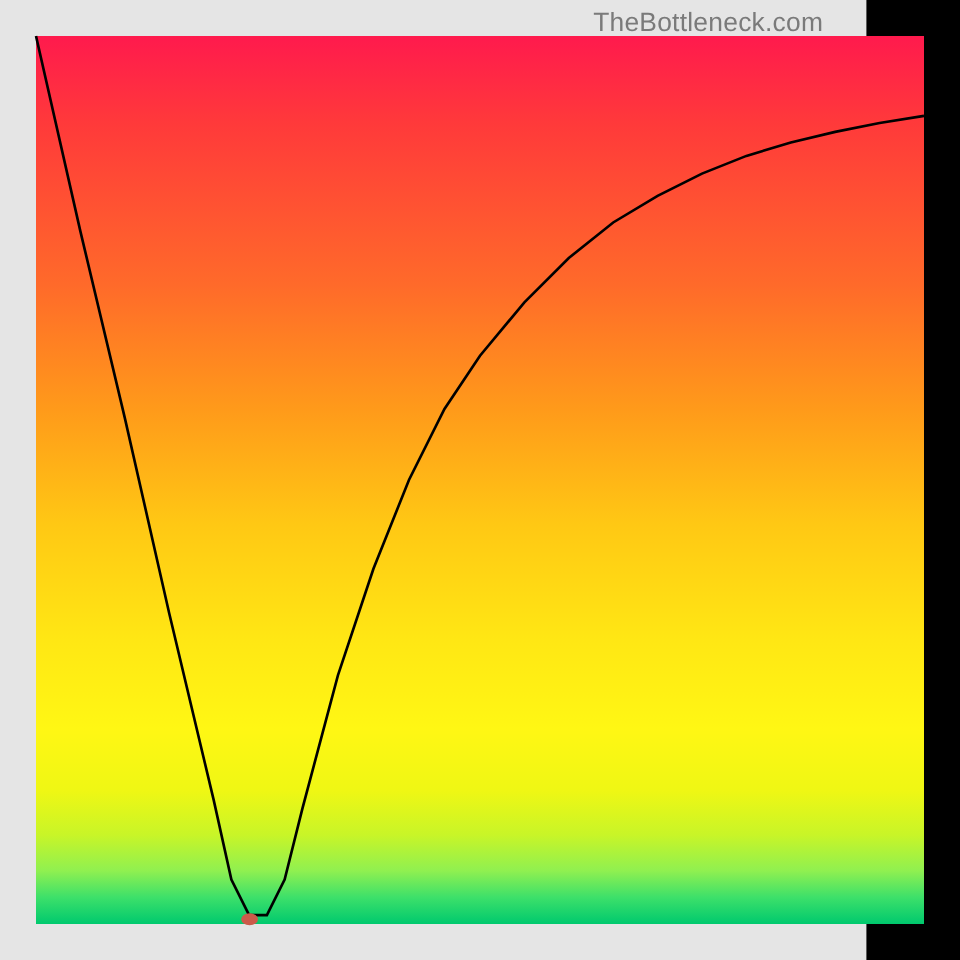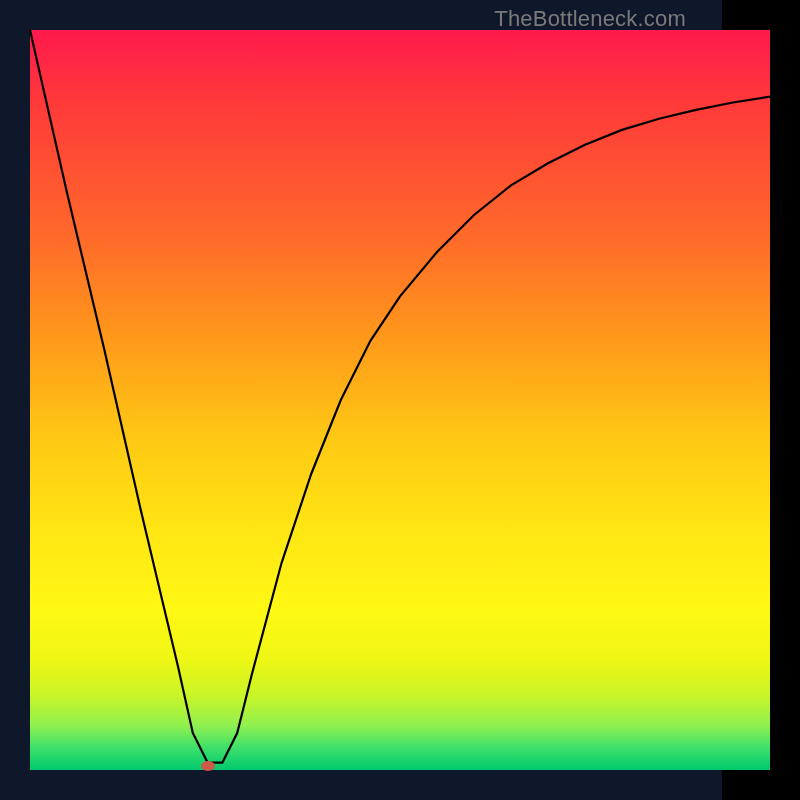--- a/index.html
+++ b/index.html
@@ -7,21 +7,21 @@
     padding: 0;
     width: 800px;
     height: 800px;
     background: #000;
     overflow: hidden;
   }
   .frame {
     position: relative;
     width: 722px;
     height: 800px;
-    background: #0f172a;
+    background: #e5e5e5;
   }
   .plot-area {
     position: absolute;
     left: 30px;
     top: 30px;
     width: 740px;
     height: 740px;
     
     background: linear-gradient(
       to bottom,

